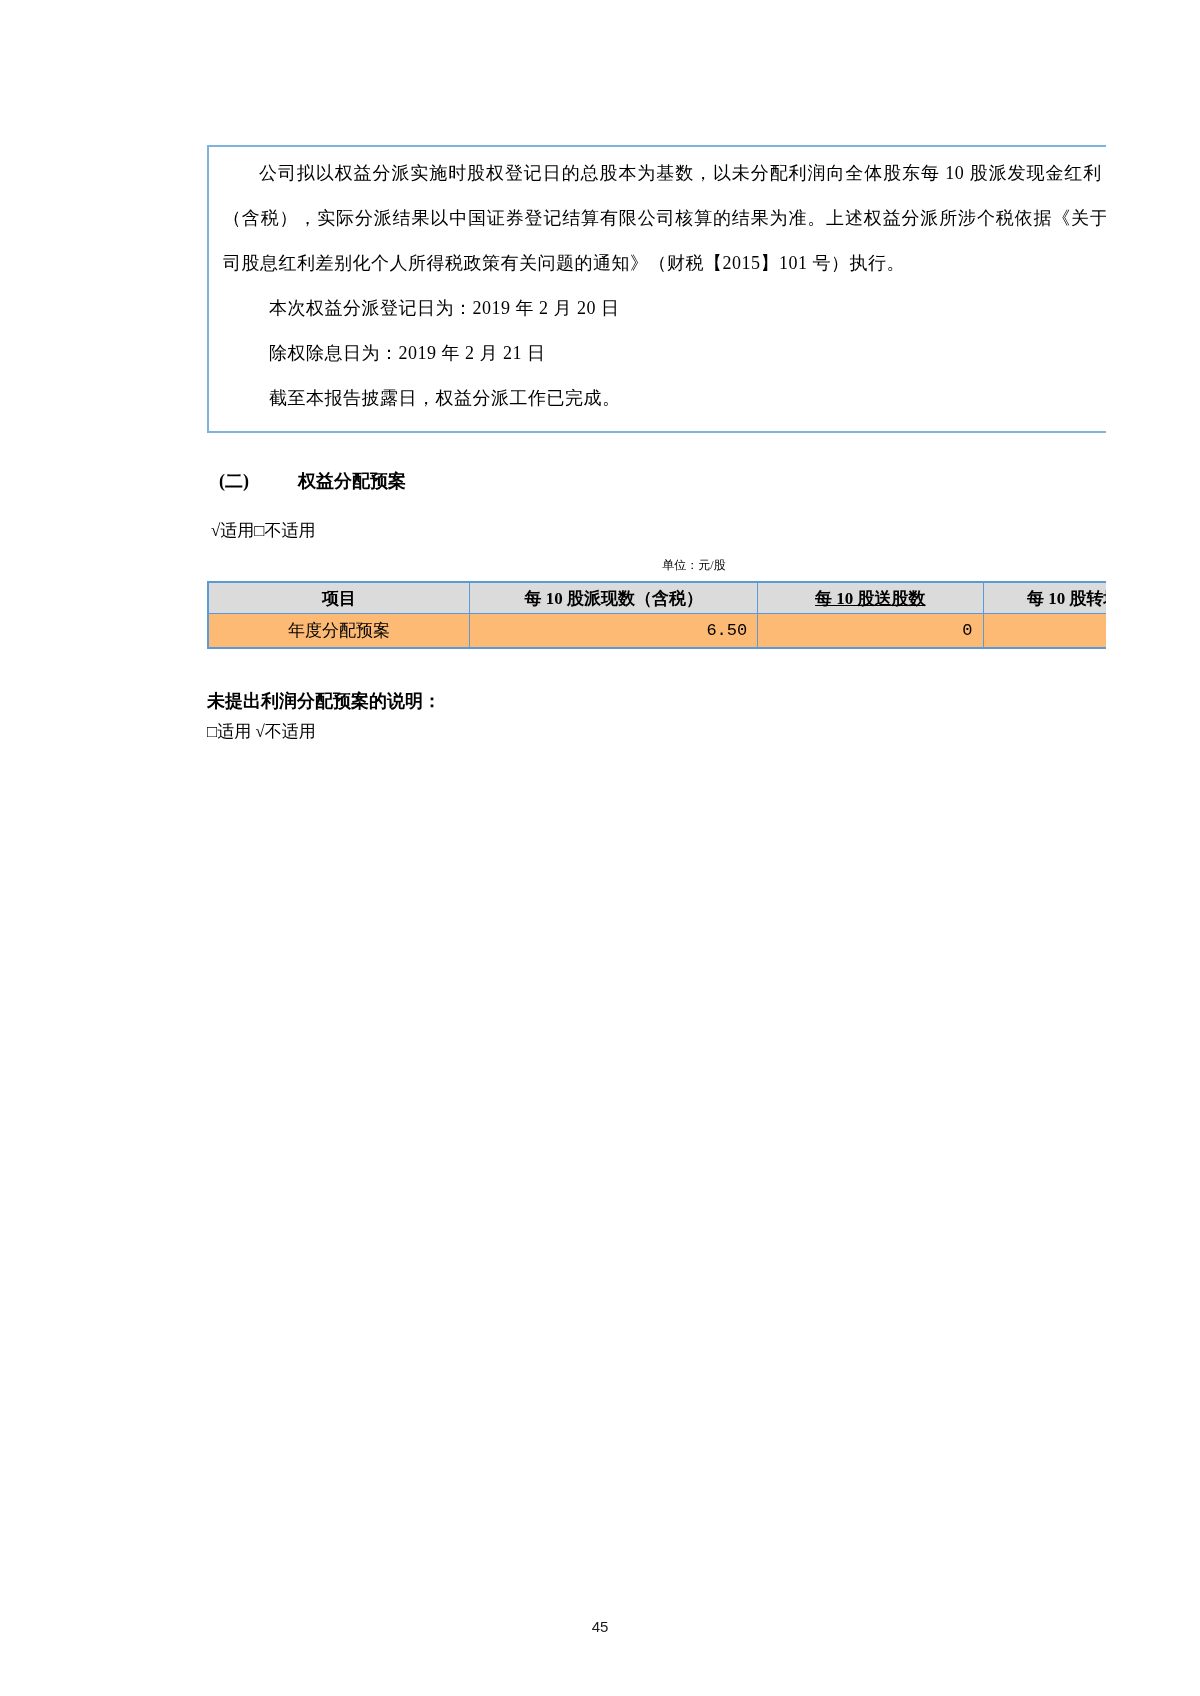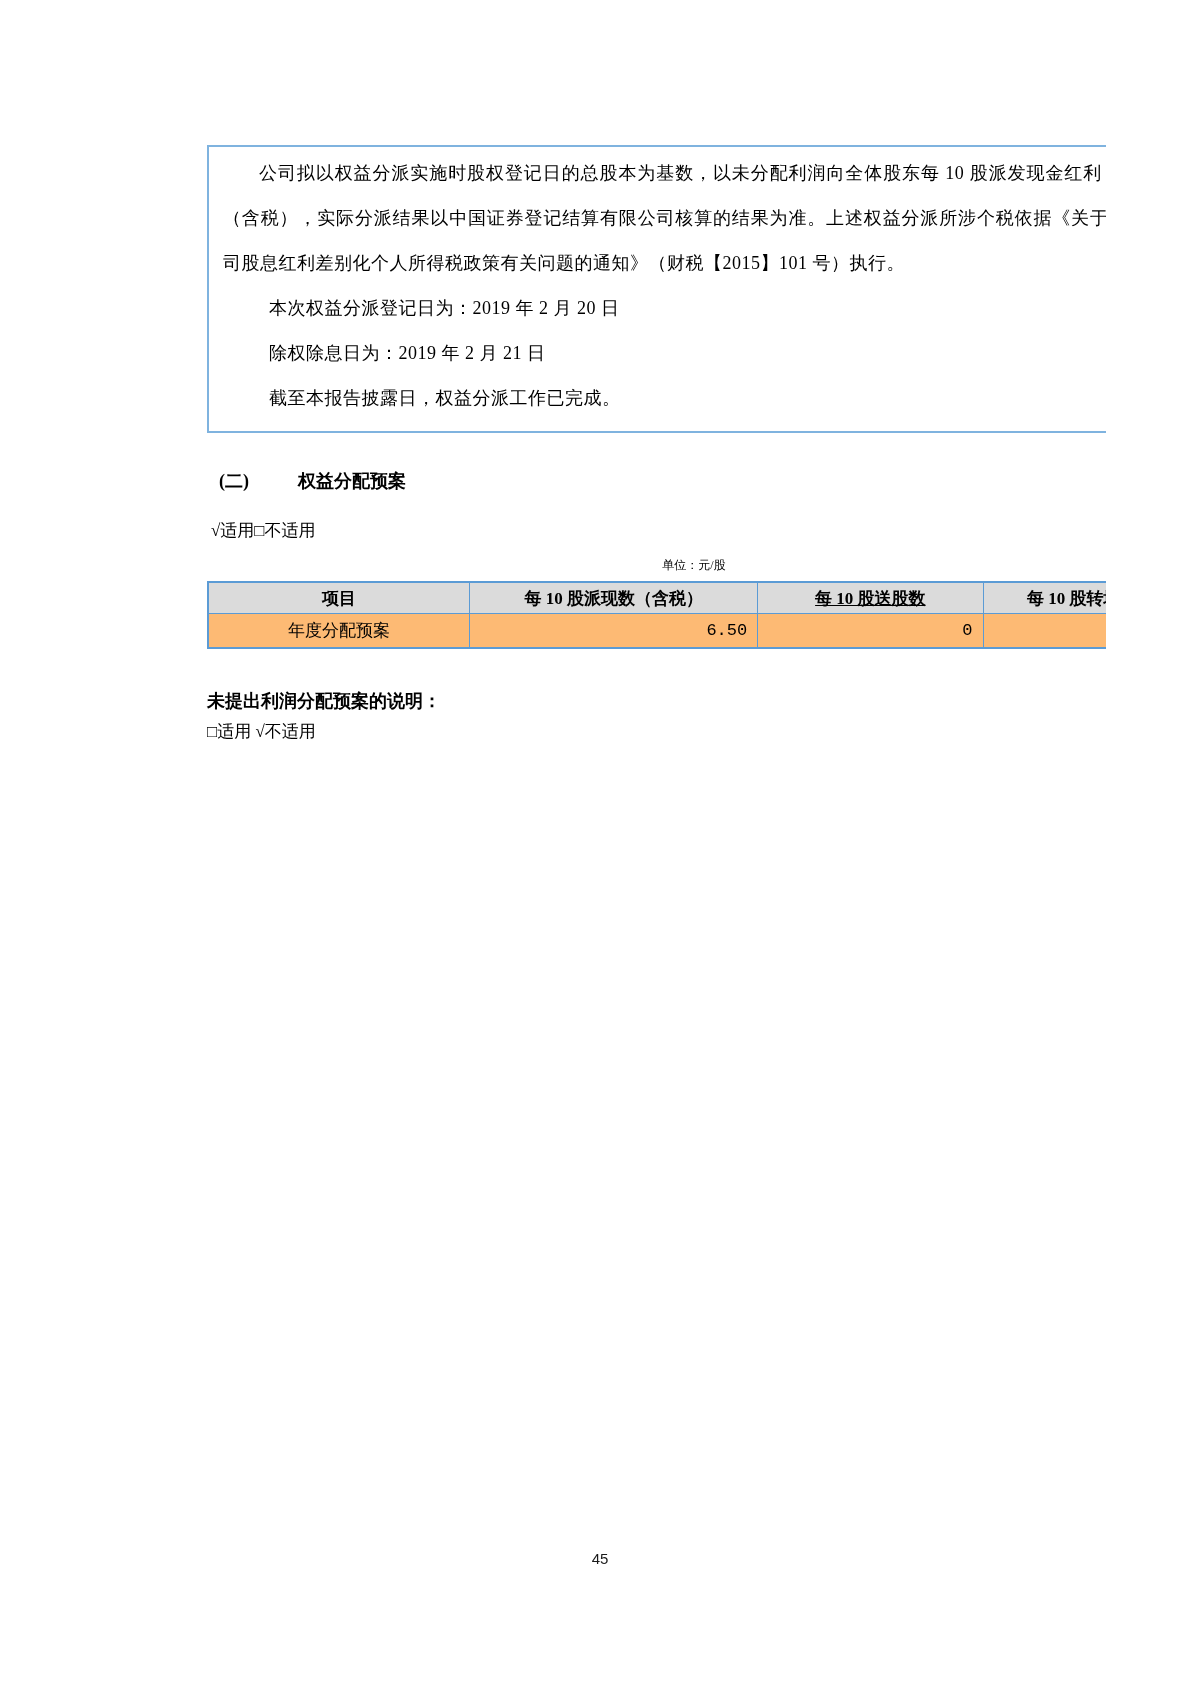--- a/index.html
+++ b/index.html
@@ -118,21 +118,21 @@
     line-height: 24px;
   }
   .note-applicability {
     margin-top: 6px;
     font-size: 17px;
     line-height: 26px;
   }
   
   .page-footer {
     position: absolute;
-    top: 1550px;
+    top: 1618px;
     left: 0;
     width: 100%;
     text-align: center;
     font-family: "Liberation Sans", "DejaVu Sans", sans-serif;
     font-size: 15px;
     color: #1a1a1a;
   }
 </style>
 </head>
 <body>

